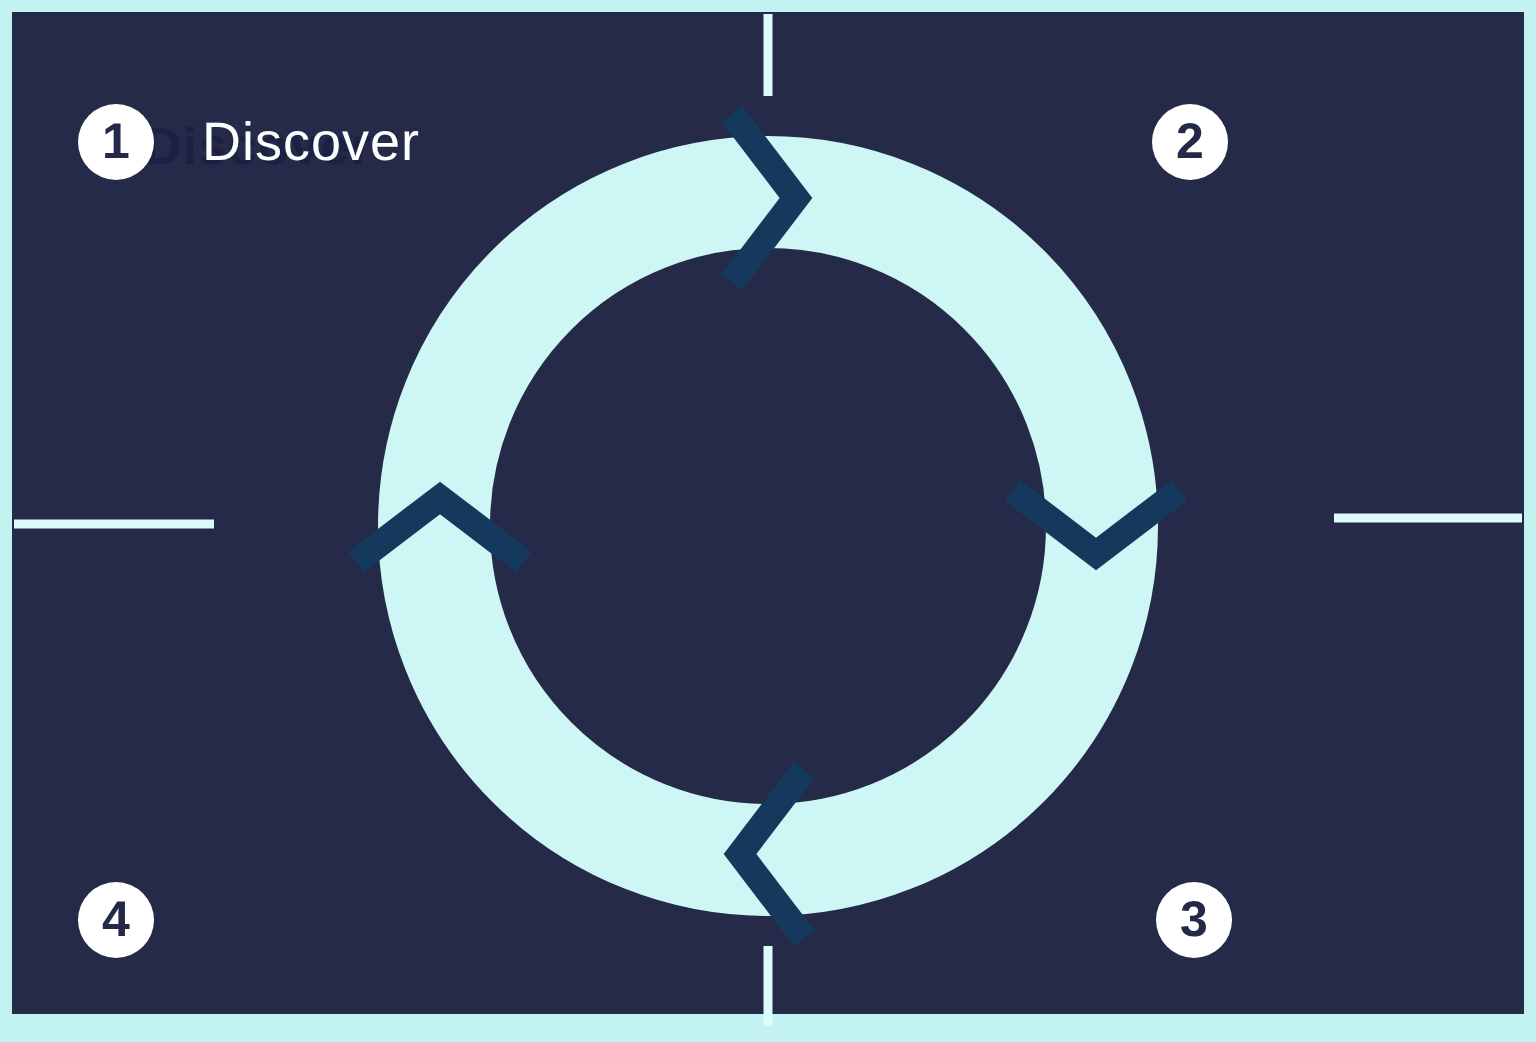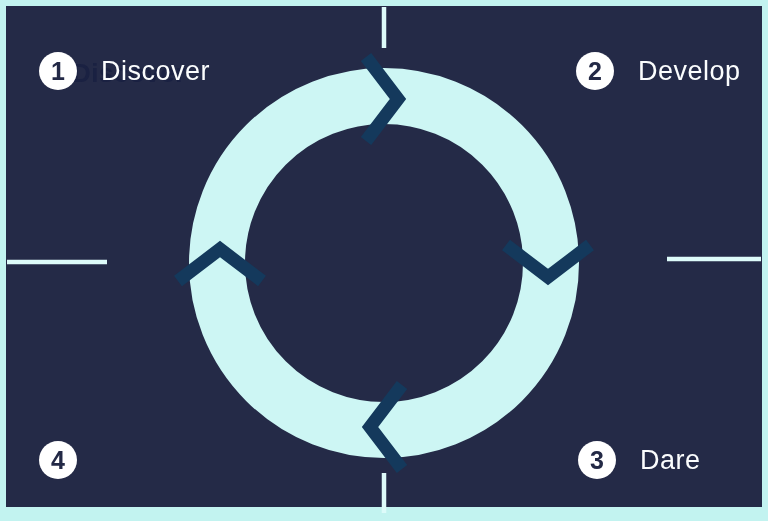--- a/index.html
+++ b/index.html
@@ -100,25 +100,23 @@
     <line x1="667" y1="259" x2="761" y2="259" stroke="#ddfbfa" stroke-width="4.5"></line>
   </svg>
 
   <div class="step-item pos-1">
     <div class="badge">1</div>
     <div class="step-label">Discover</div>
   </div>
 
   <div class="step-item pos-2">
     <div class="badge">2</div>
-    <div class="step-label">Develop</div>
   </div>
 
   <div class="step-item pos-3">
     <div class="badge">3</div>
-    <div class="step-label">Dare</div>
   </div>
 
   <div class="step-item pos-4">
     <div class="badge">4</div>
   </div>
 
 </div>
 
 </body></html>

